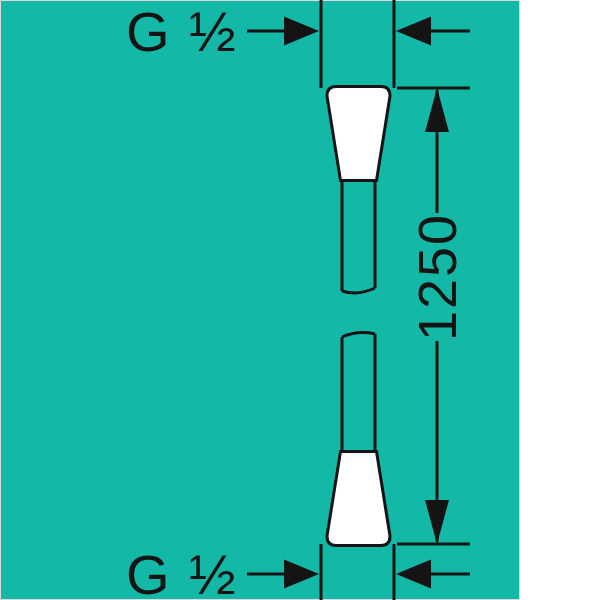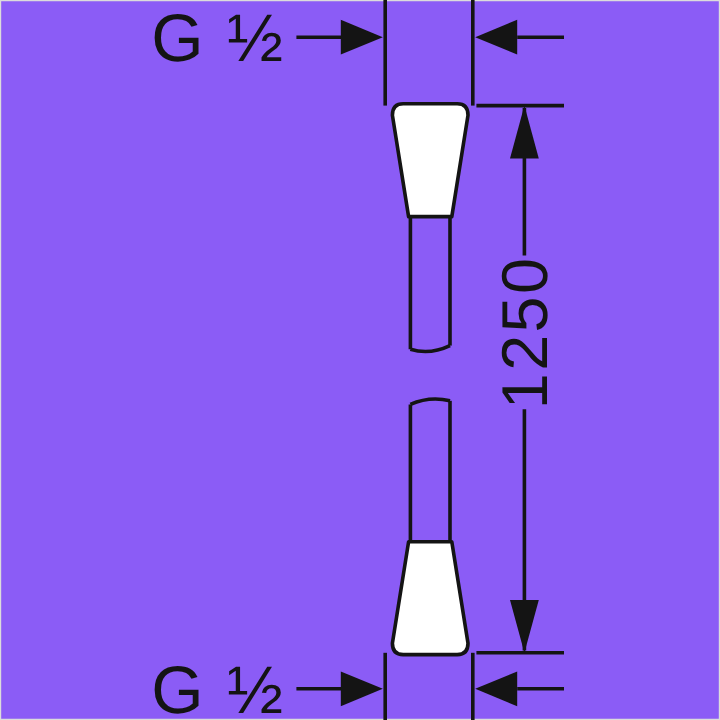--- a/index.html
+++ b/index.html
@@ -2,23 +2,23 @@
 <html><head>
 <meta charset="utf-8">
 <style>
   html, body {
     margin: 0;
     padding: 0;
     background: #ffffff;
   }
   .stage {
     position: relative;
-    width: 600px;
+    width: 520px;
     height: 600px;
-    background: #8b5cf6;
+    background: #14b8a6;
     box-shadow: inset 0 0 0 1px #dcdcdc;
     overflow: hidden;
     font-family: "Liberation Sans", sans-serif;
   }
   svg { display: block; width: 600px; height: 600px; }
   .stroke {
     stroke: #141414;
     stroke-width: 3;
     fill: none;
     stroke-linecap: butt;

